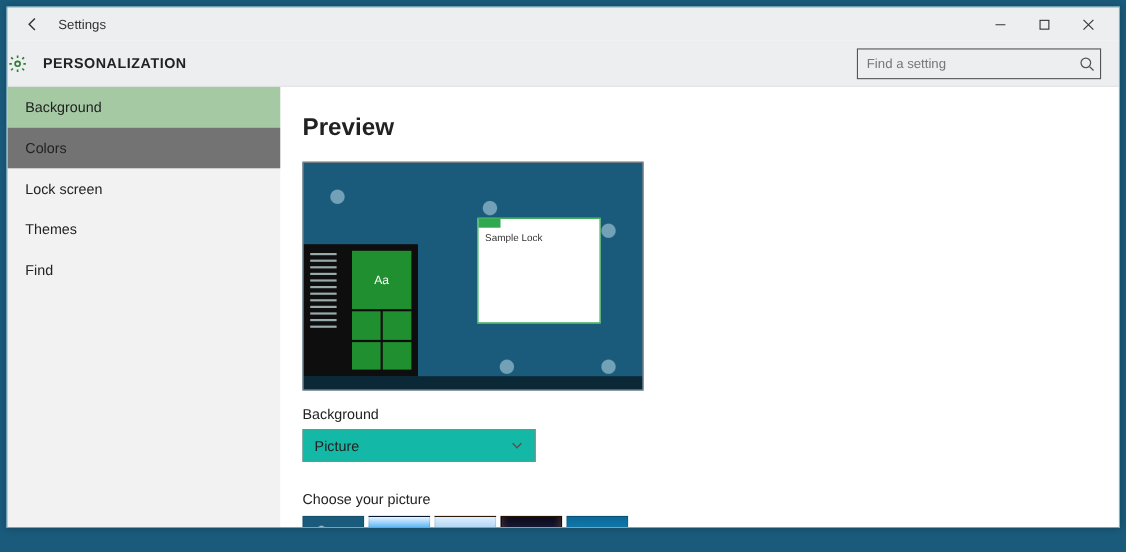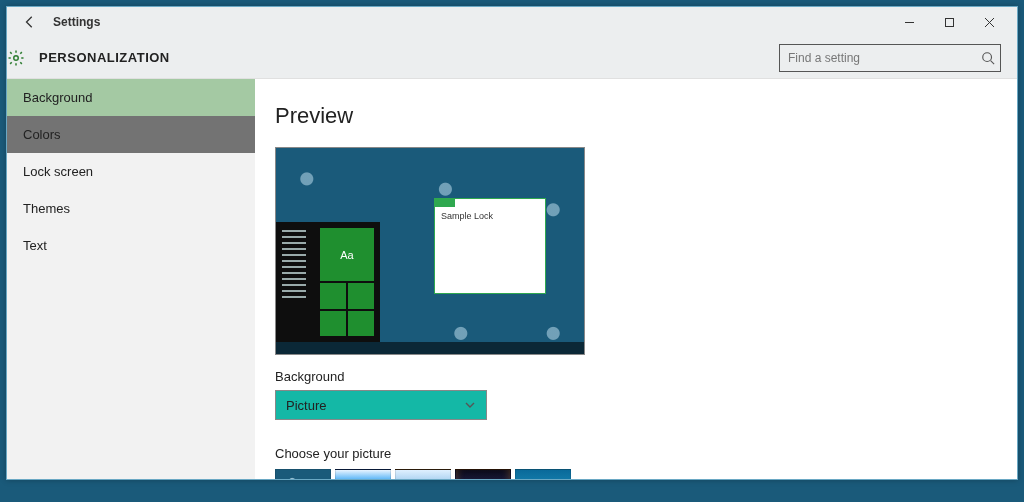--- a/index.html
+++ b/index.html
@@ -26,21 +26,21 @@
   }
   .titlebar {
     height: 30px; background: #eceeef; display: flex; align-items: center;
     padding: 0 8px; font-size: 12px; color: #333;
   }
   .titlebar .back {
     width: 30px; height: 30px; display:flex; align-items:center; justify-content:center;
     cursor: pointer;
   }
   .titlebar .back svg { width: 14px; height: 14px; }
-  .titlebar .title { margin-left: 8px; font-weight: bold; }
+  .titlebar .title { margin-left: 8px; }
   .win-controls { margin-left: auto; display: flex; }
   .win-controls .ctrl {
     width: 40px; height: 30px; display:flex; align-items:center; justify-content:center;
     cursor:pointer;
   }
   .win-controls svg { width: 11px; height: 11px; }
 
   .header-row {
     height: 42px; background: #eceeef; display:flex; align-items:center;
     padding-right: 16px; border-bottom: 1px solid #e0e0e0;
@@ -62,21 +62,21 @@
   .body { flex:1; display:flex; min-height:0; }
   .sidebar { width:248px; background:#f2f2f2; }
   .nav-item {
     height:37px; display:flex; align-items:center; padding-left:16px;
     font-size:13px; color:#222; cursor:pointer;
   }
   .nav-item.active { background:#a4c9a3; }
   .nav-item.hover2 { background:#737373; }
 
   .content { flex:1; background:#fff; padding: 24px 20px 10px 20px; overflow:hidden; }
-  .h { font-size:22px; font-weight:400; color:#222; margin-bottom:18px; }
+  .h { font-size:22px; font-weight:700; color:#222; margin-bottom:18px; }
   .preview-box {
     width:310px; height:208px; background:#1a5a7a; position:relative; overflow:hidden;
     border:1px solid #888;
   }
   .preview-box .pattern {
     position:absolute; inset:0;
     background:
       radial-gradient(circle at 10% 15%, rgba(200,230,245,.5) 0 6px, transparent 7px),
       radial-gradient(circle at 30% 50%, rgba(200,230,245,.5) 0 6px, transparent 7px),
       radial-gradient(circle at 55% 20%, rgba(200,230,245,.5) 0 6px, transparent 7px),
@@ -183,21 +183,21 @@
       <div class="nav-item hover2">
         <span>Colors</span>
       </div>
       <div class="nav-item">
         <span>Lock screen</span>
       </div>
       <div class="nav-item">
         <span>Themes</span>
       </div>
       <div class="nav-item">
-        <span>Text</span>
+        <span>Find</span>
       </div>
     </div>
 
     <div class="content">
       <div class="h">Preview</div>
 
       <div class="preview-box">
         <div class="pattern"></div>
         <div class="mini-start">
           <div class="col">

